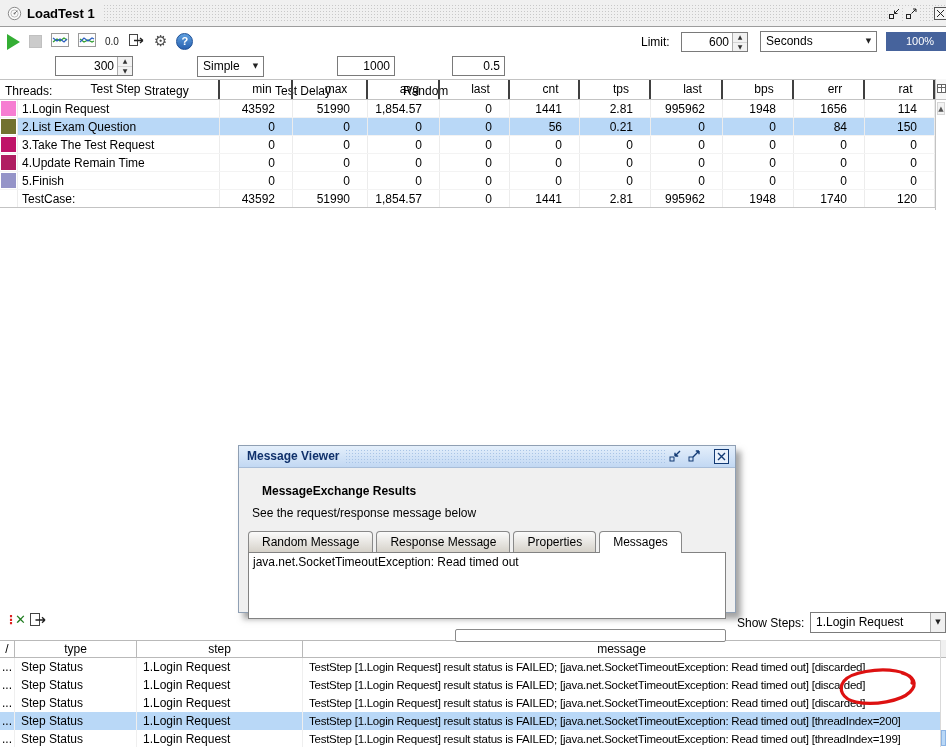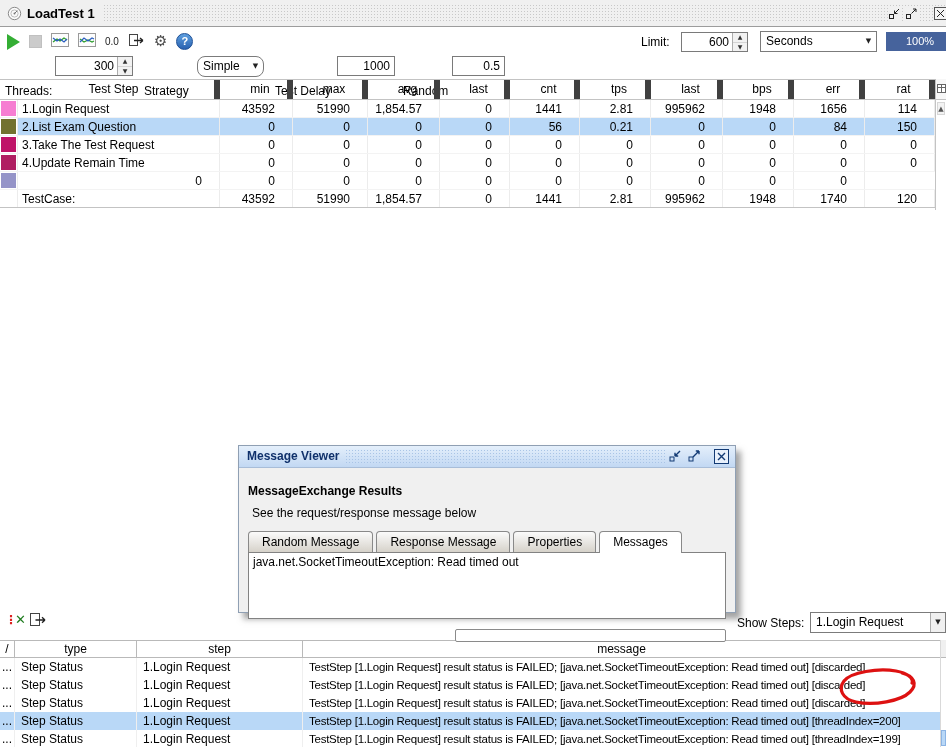--- a/index.html
+++ b/index.html
@@ -42,32 +42,32 @@
   .combo .arrow { position:absolute; right:0; top:0; bottom:0; width:15px; text-align:center;
                   font-size:7px; line-height:19px; color:#222; font-family:"DejaVu Sans",sans-serif; }
   .unit-combo { left:760px; top:3px; width:117px; }
   .progress { position:absolute; left:886px; top:4px; width:68px; height:19px; color:#fff;
               font-size:11px; text-align:center; line-height:19px; }
 
   
   .params { position:absolute; top:55px; left:0; right:0; height:24px; background:#fff; }
   .params .lbl { position:absolute; top:5px;margin-top:24px; }
   .threads-spin { left:55px; top:1px; } .threads-spin input { width:61px; }
-  .strategy-combo { left:197px; top:1px; width:67px;border-radius:8px; }
+  .strategy-combo { left:197px; top:1px; width:67px; }
   .plain { position:absolute; top:1px; height:20px; border:1px solid #7a7a7a; background:#fff; }
   .plain input { border:none; outline:none; width:100%; height:100%; text-align:right; padding-right:4px;
                  font:12px "Liberation Sans",sans-serif; }
   .delay-field { left:337px; width:58px; }
   .random-field { left:452px; width:53px; }
 
   
   .stats { position:absolute; top:79px; left:0; width:935px; }
   .sheader { display:grid; grid-template-columns:220px 73px 75px 72px 70px 70px 71px 72px 71px 71px 70px;
              height:21px; border-top:1px solid #c3c3c3; border-bottom:1px solid #c3c3c3; }
-  .sheader div { text-align:center; line-height:19px; border-right:6px solid #404040;margin-left:13px; }
+  .sheader div { text-align:center; line-height:19px; border-right:2px solid #404040;margin-left:13px; }
   .srow { display:grid; grid-template-columns:18px 202px 73px 75px 72px 70px 70px 71px 72px 71px 71px 70px;
           height:18px; line-height:18px; border-bottom:1px solid #f3f3f3; }
   .srow > div { border-right:1px solid #ececec; overflow:hidden; }
   .srow .num { text-align:right; padding-right:17px; }
   .srow .name { padding-left:4px; white-space:nowrap; }
   .srow .sw { padding:1px; border-right:1px solid #ececec; }
   .srow .sw i { display:block; width:100%; height:100%; }
   .srow.sel > div:not(.sw) { background:#b9d8f7; }
   .srow.total { border-bottom:1px solid #c3c3c3; }
   .stats-scroll { position:absolute; left:935px; top:79px; width:11px; height:131px;
@@ -81,21 +81,21 @@
   .ghost-combo { position:absolute; left:455px; top:629px; width:271px; height:13px;
                  border:1px solid #8a8a8a; border-radius:2px; background:#fff; z-index:10; }
   .dialog { position:absolute; left:238px; top:445px; width:498px; height:168px; background:#f0f0f0;
             border:1px solid #8f9fb3; box-shadow:5px 6px 6px rgba(90,90,90,.55); z-index:50; }
   .dtitle { position:relative; height:22px; background:linear-gradient(#e4effb,#c2d8f3);
             border-bottom:1px solid #a8bdd8; }
   .dtexture { position:absolute; left:106px; right:70px; top:3px; bottom:3px;
             background-image:radial-gradient(#a9c4e6 0.9px, transparent 1px); background-size:3px 3px; }
   .dtitle .txt { position:absolute; left:8px; top:3px; font-weight:bold; color:#10316b; }
   .dctrl { position:absolute; top:3px; width:15px; height:15px; }
-  .dlg-heading { position:absolute; left:9px; top:38px; font-weight:bold; }
+  .dlg-heading { position:absolute; left:23px; top:38px; font-weight:bold; }
   .dlg-sub { position:absolute; left:13px; top:60px; }
   .tabs { position:absolute; left:9px; top:85px; display:flex; z-index:2; }
   .tab { height:21px; line-height:20px; padding:0 13px; margin-right:3px; border:1px solid #898989;
          border-bottom:none; border-radius:4px 4px 0 0; background:linear-gradient(#fbfbfb,#d6d2ca); }
   .tab.active { background:#fff; height:22px; }
   .dlg-content { position:absolute; left:9px; right:9px; top:106px; height:67px; background:#fff;
                  border:1px solid #828282; padding:2px 4px; z-index:1; }
 
   
   .log-toolbar { position:absolute; top:606px; left:0; right:0; height:34px; background:#fff; }
@@ -310,20 +310,21 @@
       <div class="num">0</div>
       <div class="num">0</div>
       <div class="num">0</div>
       <div class="num">0</div>
     </div>
 
     <div class="srow">
       <div class="sw">
           <i style="background-color: rgb(149, 148, 200);"></i>
         </div>
+      <div class="name">5.Finish</div>
       <div class="num">0</div>
       <div class="num">0</div>
       <div class="num">0</div>
       <div class="num">0</div>
       <div class="num">0</div>
       <div class="num">0</div>
       <div class="num">0</div>
       <div class="num">0</div>
       <div class="num">0</div>
       <div class="num">0</div>

